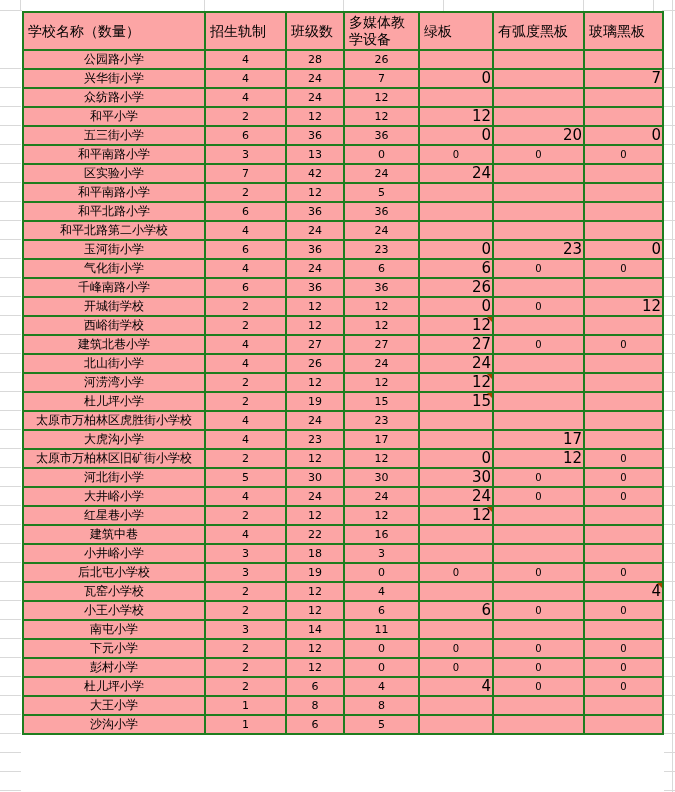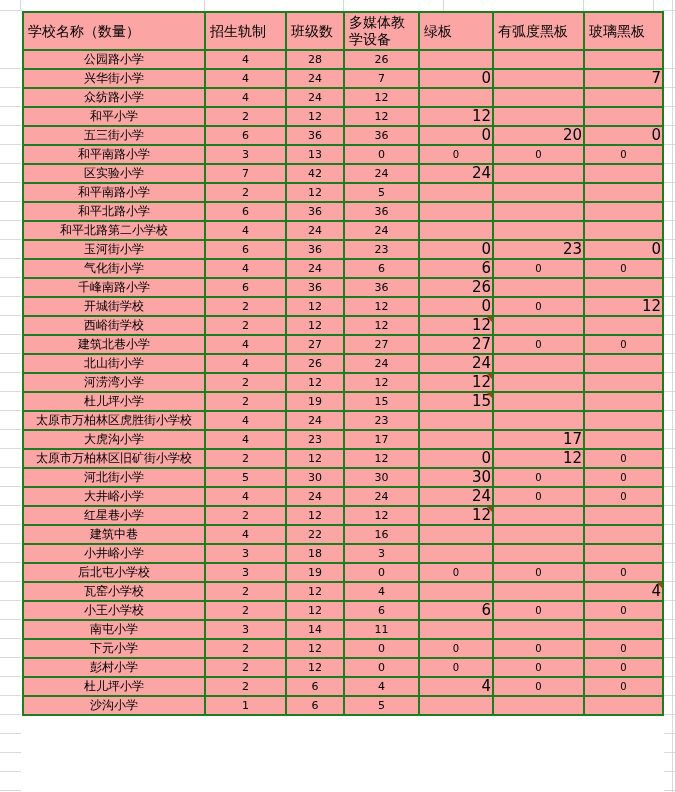--- a/index.html
+++ b/index.html
@@ -381,20 +381,29 @@
       <tr>
         <td class="name">杜儿坪小学</td>
         <td class="num">2</td>
         <td class="num">6</td>
         <td class="num">4</td>
         <td class="board-r">4</td>
         <td class="board-c">0</td>
         <td class="board-c">0</td>
       </tr>
       <tr>
+        <td class="name">大王小学</td>
+        <td class="num">1</td>
+        <td class="num">8</td>
+        <td class="num">8</td>
+        <td class=""></td>
+        <td class=""></td>
+        <td class=""></td>
+      </tr>
+      <tr>
         <td class="name">沙沟小学</td>
         <td class="num">1</td>
         <td class="num">6</td>
         <td class="num">5</td>
         <td class=""></td>
         <td class=""></td>
         <td class=""></td>
       </tr>
     </tbody>
 </table>

